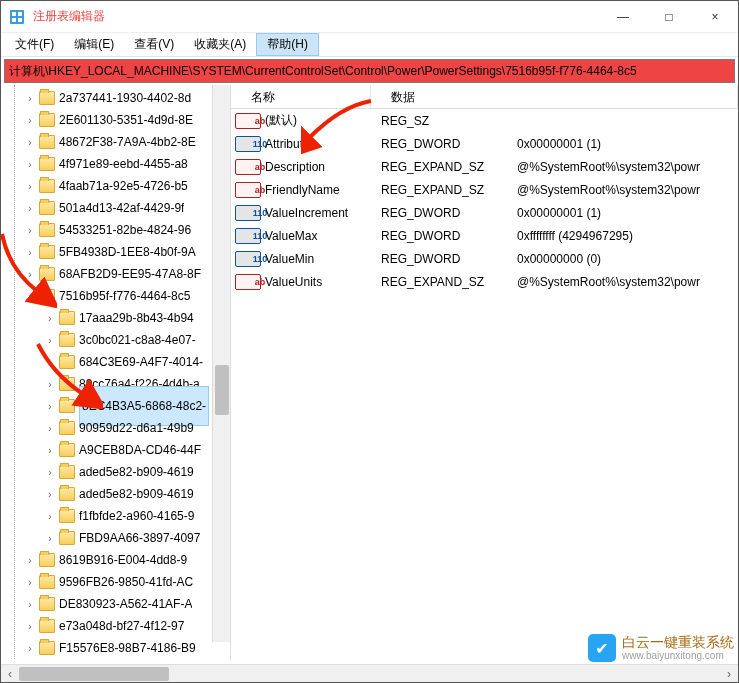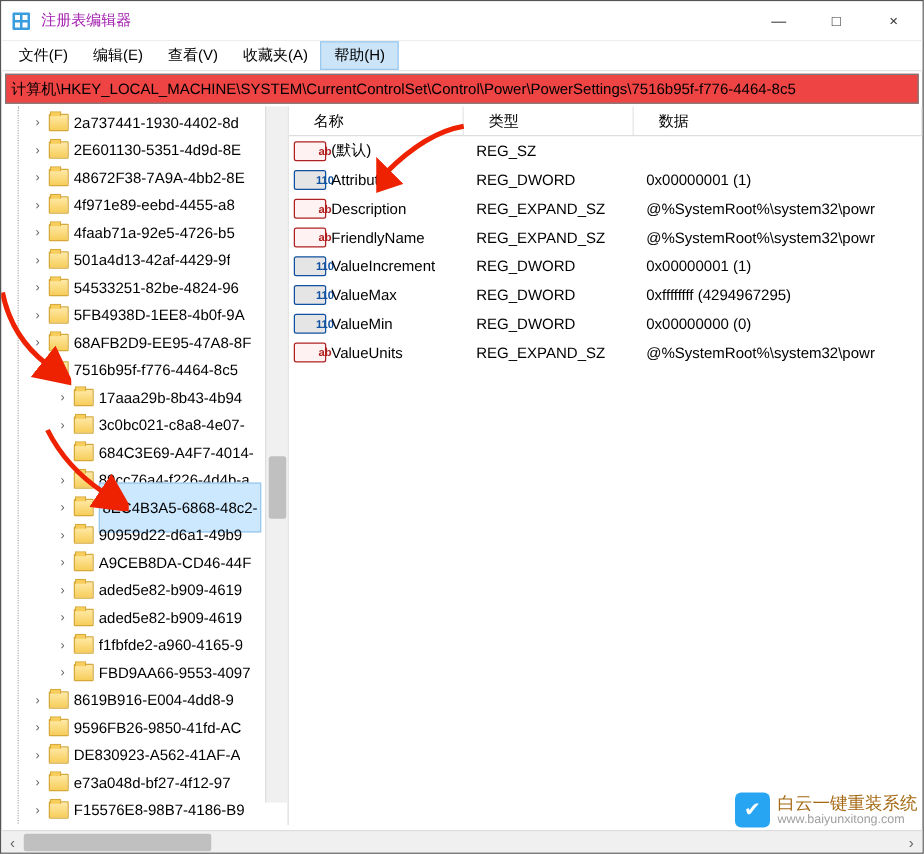--- a/index.html
+++ b/index.html
@@ -22,21 +22,21 @@
     background: #fff;
     border-bottom: 1px solid #eee;
   }
   .titlebar .app-icon {
     width: 16px; height: 16px;
     margin-right: 8px;
     display: inline-flex;
     align-items: center;
     justify-content: center;
   }
-  .titlebar .title { flex: 1; font-size: 12px; color: #a21caf; }
+  .titlebar .title { flex: 1; font-size: 12px; color: #ef4444; }
   .titlebar .ctrl { width: 46px; height: 32px; display: flex; align-items:center; justify-content:center; color: #333; cursor:pointer; }
   
   .menubar {
     height: 24px;
     display: flex;
     align-items: stretch;
     padding: 0 4px;
     background: #fff;
     border-bottom: 1px solid #e5e5e5;
   }
@@ -355,21 +355,21 @@
           <span class="label">aded5e82-b909-4619</span>
         </div>
         <div class="tree-row indent-2">
           <span class="expander">›</span>
           <span class="folder-icon"></span>
           <span class="label">f1fbfde2-a960-4165-9</span>
         </div>
         <div class="tree-row indent-2">
           <span class="expander">›</span>
           <span class="folder-icon"></span>
-          <span class="label">FBD9AA66-9553-4097</span>
+          <span class="label">FBD9AA66-3897-4097</span>
         </div>
         <div class="tree-row indent-1">
           <span class="expander">›</span>
           <span class="folder-icon"></span>
           <span class="label">8619B916-E004-4dd8-9</span>
         </div>
         <div class="tree-row indent-1">
           <span class="expander">›</span>
           <span class="folder-icon"></span>
           <span class="label">9596FB26-9850-41fd-AC</span>
@@ -391,21 +391,20 @@
         </div>
       </div>
     <div class="vscroll">
       <div class="thumb" style="top:280px;height:50px"></div>
     </div>
   </div>
 
   <div class="values-pane">
     <div class="values-header">
       <div class="col col-name">名称</div>
-      <div class="col col-type">类型</div>
       <div class="col col-data">数据</div>
     </div>
     <div class="values-body" id="values">
         <div class="value-row">
           <span class="vicon sz">ab</span>
           <span class="vname">(默认)</span>
           <span class="vtype">REG_SZ</span>
         </div>
         <div class="value-row">
           <span class="vicon dw">110</span>

